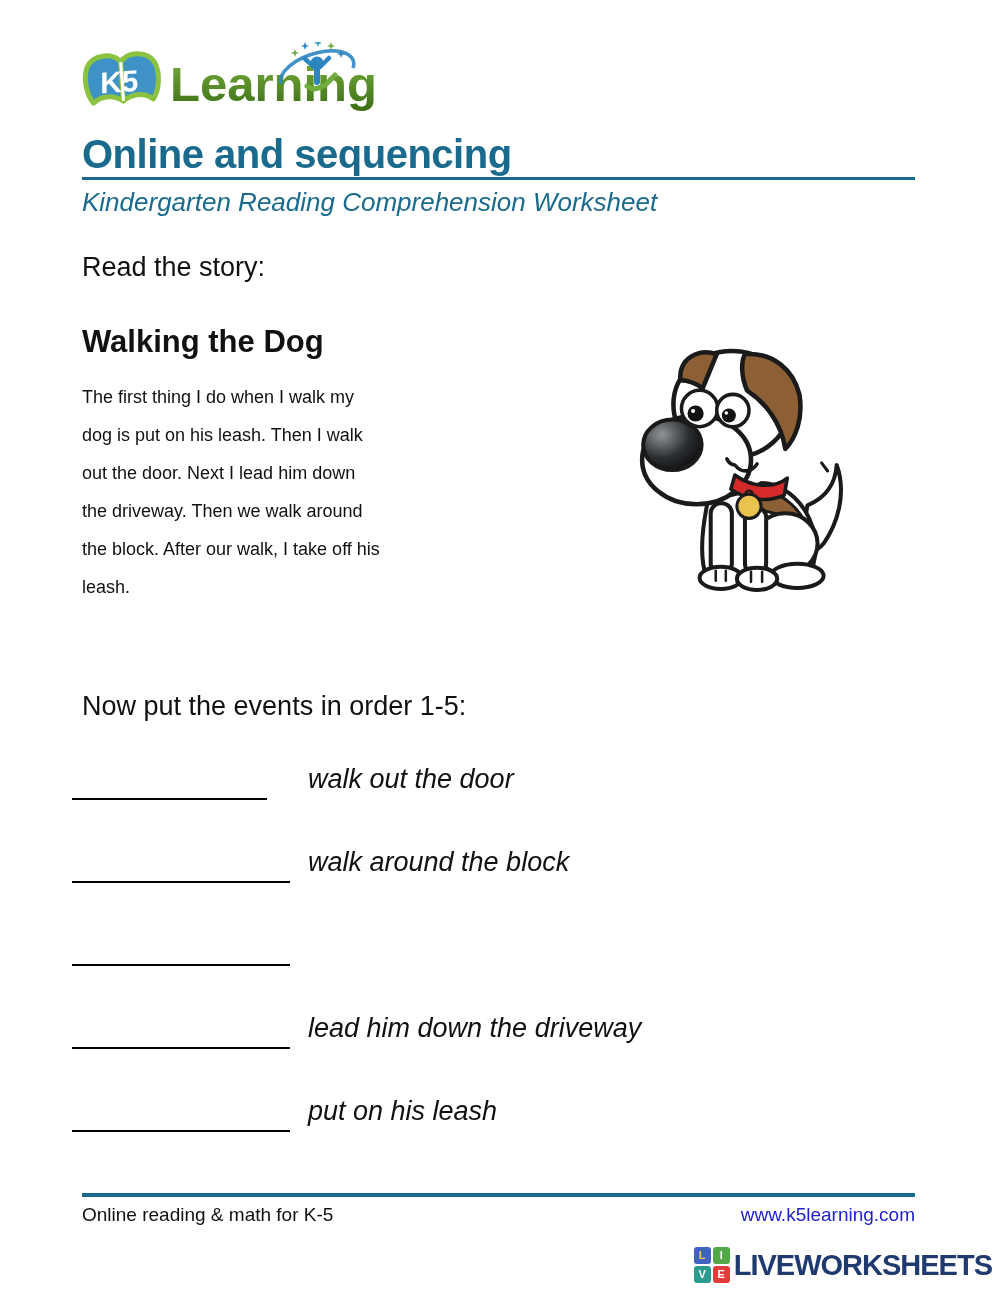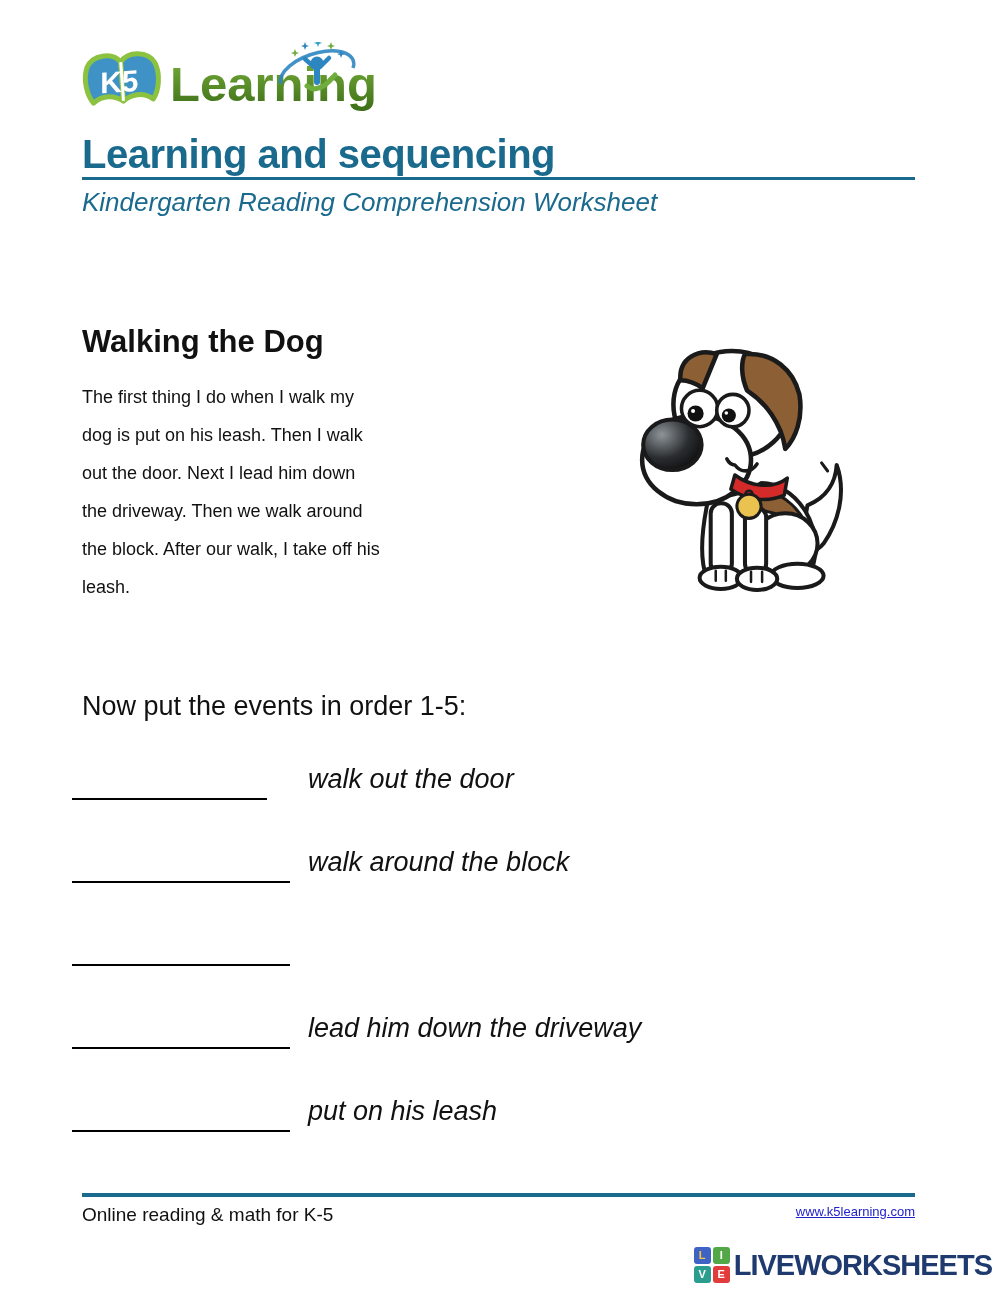--- a/index.html
+++ b/index.html
@@ -27,22 +27,22 @@
   .blank{
     position:absolute;left:0;top:0;width:218px;height:38px;
     border-bottom:2.5px solid #000;font-size:27px;line-height:38px;
   }
   .blank.short{width:195px;}
   .ex-label{position:absolute;left:236px;top:4px;font-size:27px;}
   
   .footer-rule{position:absolute;left:82px;top:1193px;width:833px;height:3.5px;background:#1a6a8e;}
   .footer-tagline{position:absolute;left:82px;top:1204px;font-size:19px;}
   .footer-link{
-    position:absolute;right:85px;top:1204px;font-size:13px;
-    color:#2222cc;text-decoration:underline;cursor:pointer;
+    position:absolute;right:85px;top:1204px;font-size:19px;
+    color:#2222cc;cursor:pointer;
   }
   .lw{position:absolute;right:8px;top:1247px;display:flex;align-items:center;}
   .lw-tiles{
     display:grid;grid-template-columns:17px 17px;grid-template-rows:17px 17px;
     gap:2px;margin-right:4px;
   }
   .tile{
     border-radius:3px;color:#fff;font-size:11px;font-weight:bold;
     display:flex;align-items:center;justify-content:center;line-height:1;
   }
@@ -79,24 +79,25 @@
       <path d="M0,-3 L0,10" stroke="#2e86c1" stroke-width="6" stroke-linecap="round"></path>
       <path d="M-12,-13 L-3,-5 M12,-14 L3,-5" stroke="#2e86c1" stroke-width="4.5" stroke-linecap="round"></path>
       <use href="#star" transform="translate(-22,-19)" fill="#6fae3c"></use>
       <use href="#star" transform="translate(-12,-26)" fill="#2e86c1"></use>
       <use href="#star" transform="translate(1,-29)" fill="#35a1c9"></use>
       <use href="#star" transform="translate(14,-26)" fill="#6fae3c"></use>
       <use href="#star" transform="translate(24,-18)" fill="#2e86c1"></use>
     </g>
   </svg>
 
-  <div class="title">Learning and sequencing</div>
+  <div class="title">Online and sequencing</div>
   <div class="title-rule"></div>
   <div class="subtitle">Kindergarten Reading Comprehension Worksheet</div>
 
+  <div class="read-prompt">Read the story:</div>
   <div class="story-heading">Walking the Dog</div>
   <div class="story-text">
     <div>The first thing I do when I walk my</div>
     <div>dog is put on his leash. Then I walk</div>
     <div>out the door. Next I lead him down</div>
     <div>the driveway. Then we walk around</div>
     <div>the block. After our walk, I take off his</div>
     <div>leash.</div>
   </div>
 

